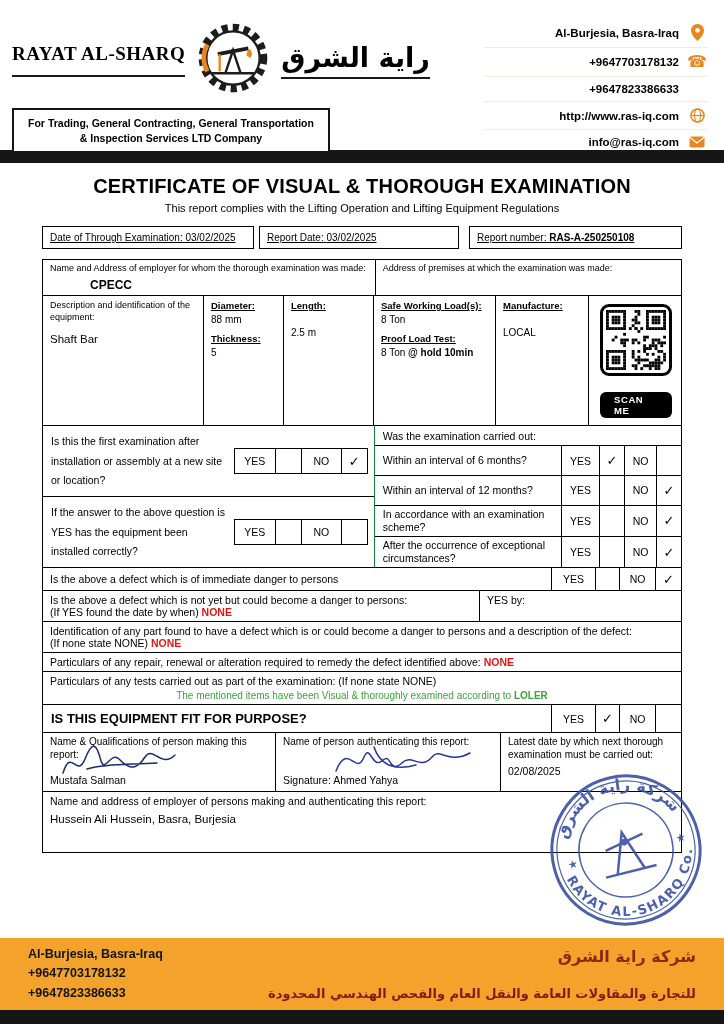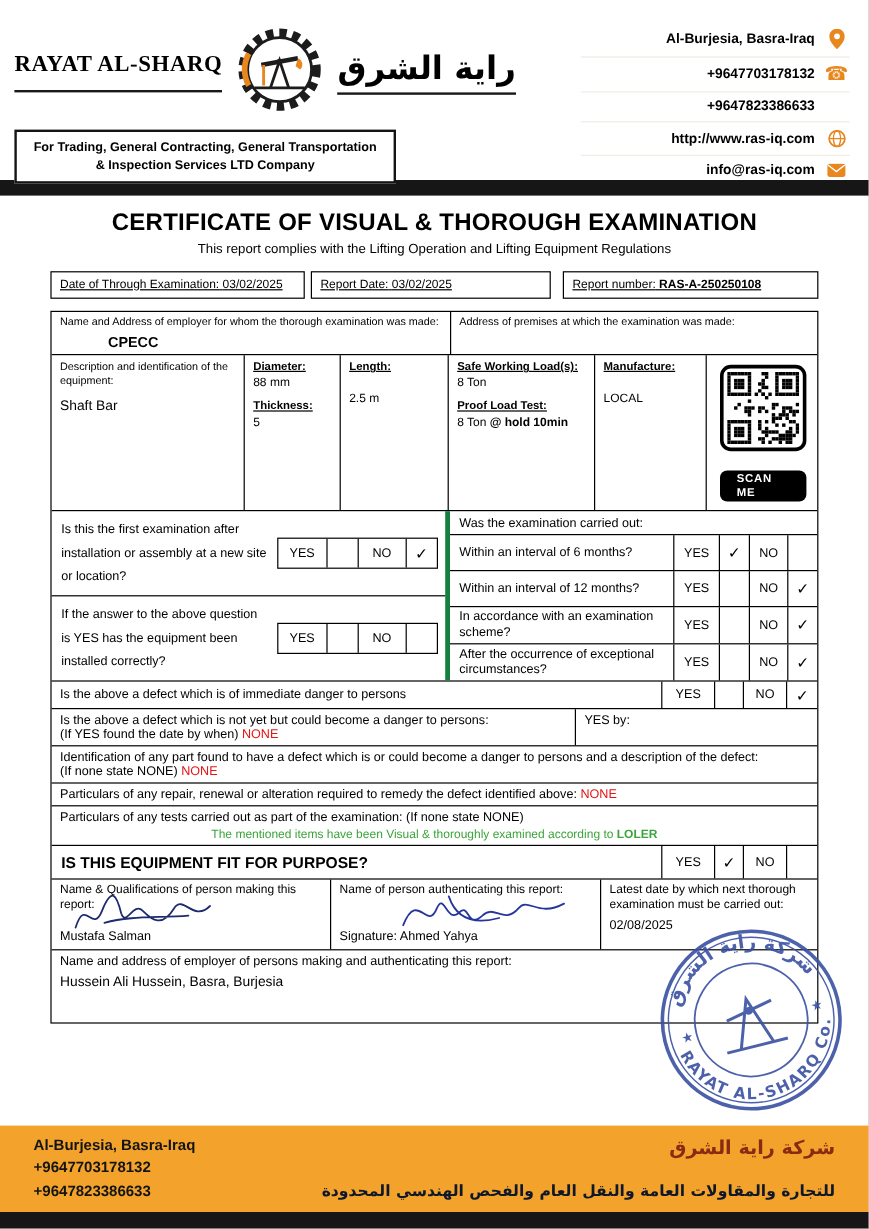--- a/index.html
+++ b/index.html
@@ -51,21 +51,21 @@
   .rowB .cell { padding-top:4px; }
   .eq-label { font-size:9.5px; }
   .eq-val { font-size:10px; margin:3px 0 8px 0; }
 
   .qr-wrap { display:flex; flex-direction:column; align-items:center; padding:4px 4px; }
   .qr-frame { border:3px solid #000; border-radius:9px; padding:3px; background:#fff; line-height:0; }
   .scanme { background:#000; color:#fff; border-radius:6px; font-weight:bold; font-size:9.5px; letter-spacing:.6px; padding:2px 14px; margin-top:16px; }
 
   
   .rowC { min-height:142px; }
-  .colL { flex:0 0 52%; display:flex; flex-direction:column; border-right:4px solid #15803d; }
+  .colL { flex:0 0 52%; display:flex; flex-direction:column; border-right:1px solid #15803d; }
   .qblock { flex:1; display:flex; align-items:center; }
   .qblock.first { border-bottom:1px solid #000; }
   .qtext { flex:1; padding:4px 8px; line-height:1.85; font-size:10.5px; }
   .ckgrp { display:flex; border:1px solid #000; height:26px; margin-right:6px; }
   .ck { display:flex; align-items:center; justify-content:center; font-size:10.5px; }
   .ck + .ck { border-left:1px solid #000; }
   .ck.lbl { width:40px; } .ck.box { width:26px; font-size:13px; }
   .colR { flex:1; display:flex; flex-direction:column; }
   .ec-title { padding:4px 8px 3px 8px; border-bottom:1px solid #000; }
   .ec-row { flex:1; display:flex; align-items:stretch; border-bottom:1px solid #000; }
@@ -76,21 +76,21 @@
 
   
   .rowD { min-height:56px; }
   .w-qty { flex:0 0 72px; } .w-insp { flex:0 0 133px; }
   .gap6 { margin-top:9px; }
 
   
   .icell { display:flex; align-items:center; justify-content:center; border-left:1px solid #000; }
   .w44 { width:44px; } .w26 { width:26px; font-size:13px; } .w36 { width:36px; } .w24 { width:24px; font-size:13px; }
 
-  .red { color:#E21414; font-weight:normal; }
+  .red { color:#E21414; font-weight:bold; }
   .note { text-align:center; color:#3BA43B; font-size:10px; margin-top:3px; }
   .note .b { color:#3BA43B; }
   .fitrow .fit-text { flex:1; font-weight:bold; font-size:13px; padding:6px 8px; }
   .w-yesby { flex:0 0 202px; }
 
   
   .w-maker { flex:0 0 232px; position:relative; min-height:58px; }
   .w-auth { flex:0 0 225px; position:relative; }
   .w-next { flex:1; }
   .sig { position:absolute; pointer-events:none; }
@@ -102,21 +102,21 @@
 
   
   .stamp { position:absolute; right:18px; bottom:94px; width:160px; height:160px; transform:rotate(-14deg); opacity:.9; z-index:5; }
   .stamp text { font-family:"DejaVu Sans", sans-serif; }
 
   
   .footer { position:absolute; left:0; right:0; bottom:14px; height:72px; background:#F3A32B; display:flex; justify-content:space-between; align-items:center; padding:0 28px; }
   .f-left { font-weight:bold; font-size:12.5px; line-height:1.55; color:#141414; }
   .f-right { text-align:right; }
   .f-co { font-size:16px; font-weight:bold; color:#8A2A12; }
-  .f-srv { font-size:13px; font-weight:bold; color:#0f172a; margin-top:20px; }
+  .f-srv { font-size:13px; font-weight:bold; color:#7f1d1d; margin-top:20px; }
   .bbar { position:absolute; left:0; right:0; bottom:0; height:14px; background:#161616; }
 </style>
 </head>
 <body>
 
 <div class="page">
 
   <header class="hdr">
     <div class="hdr-left">
       <div class="logo-row">

